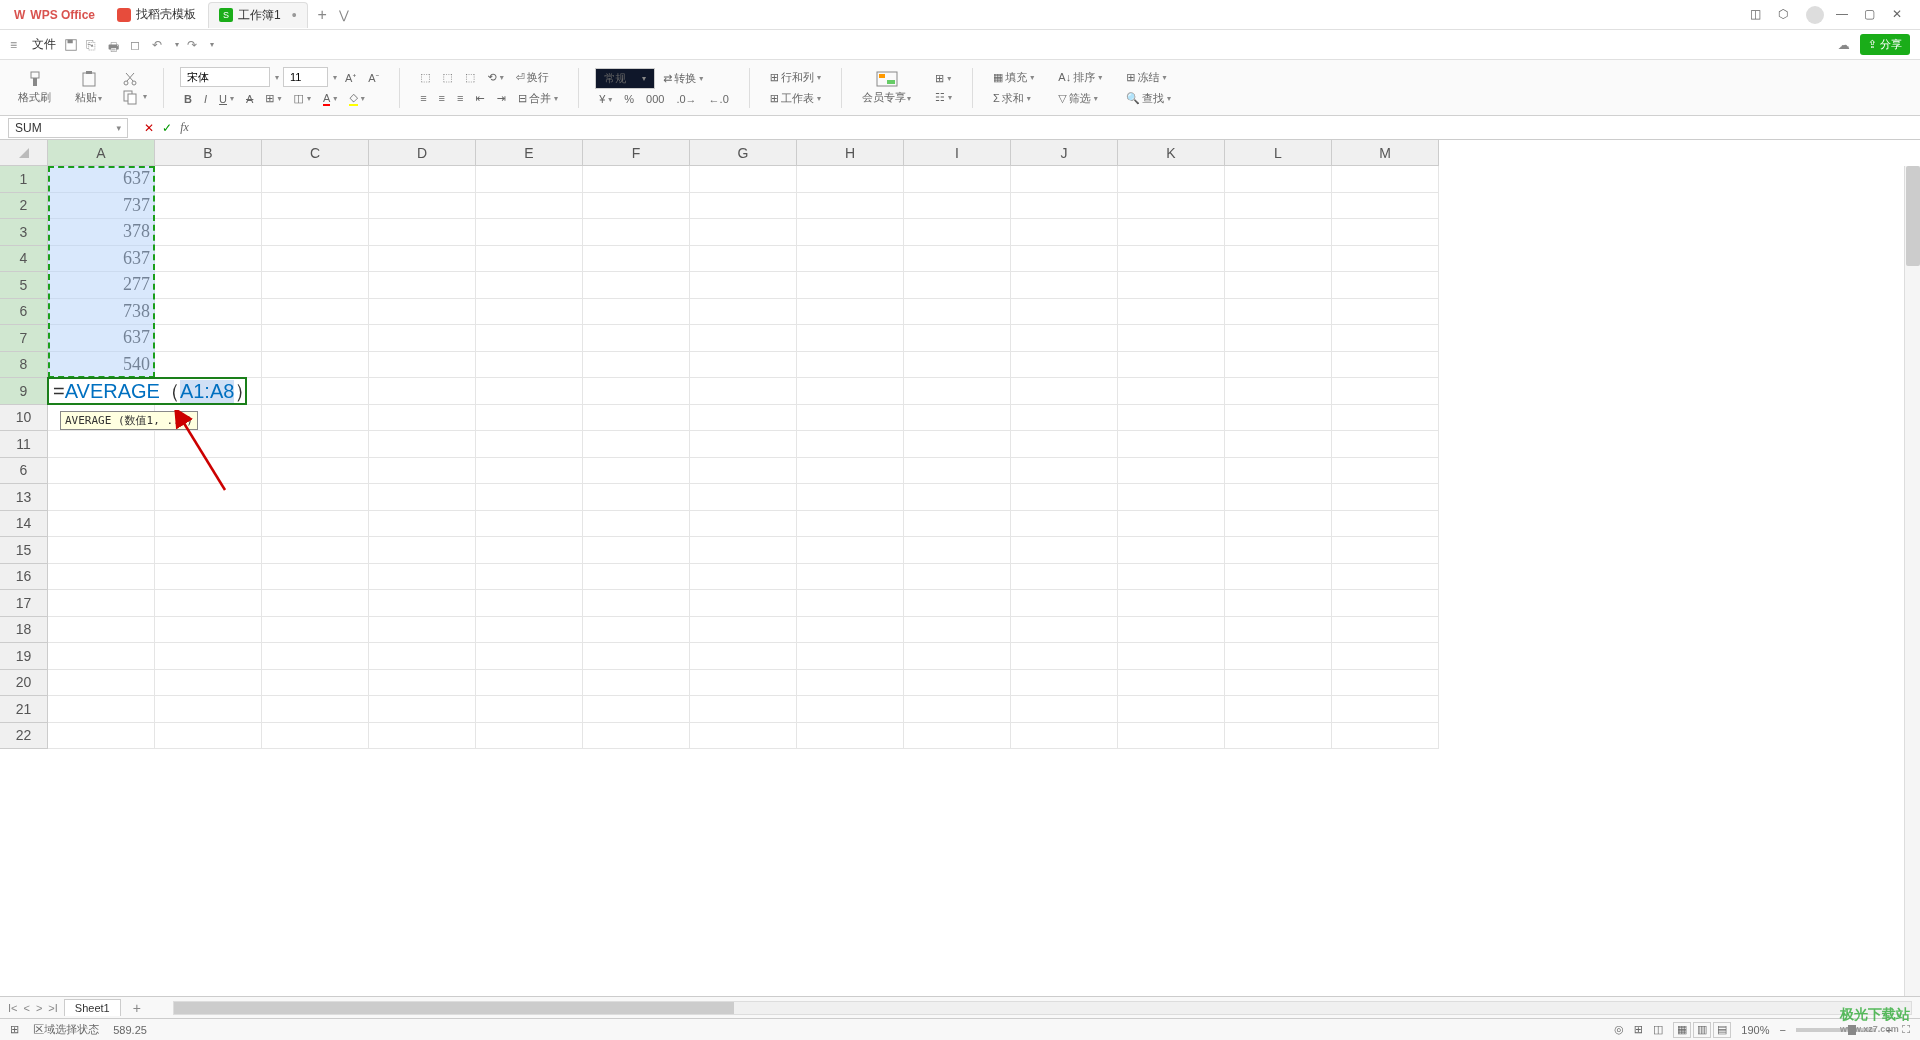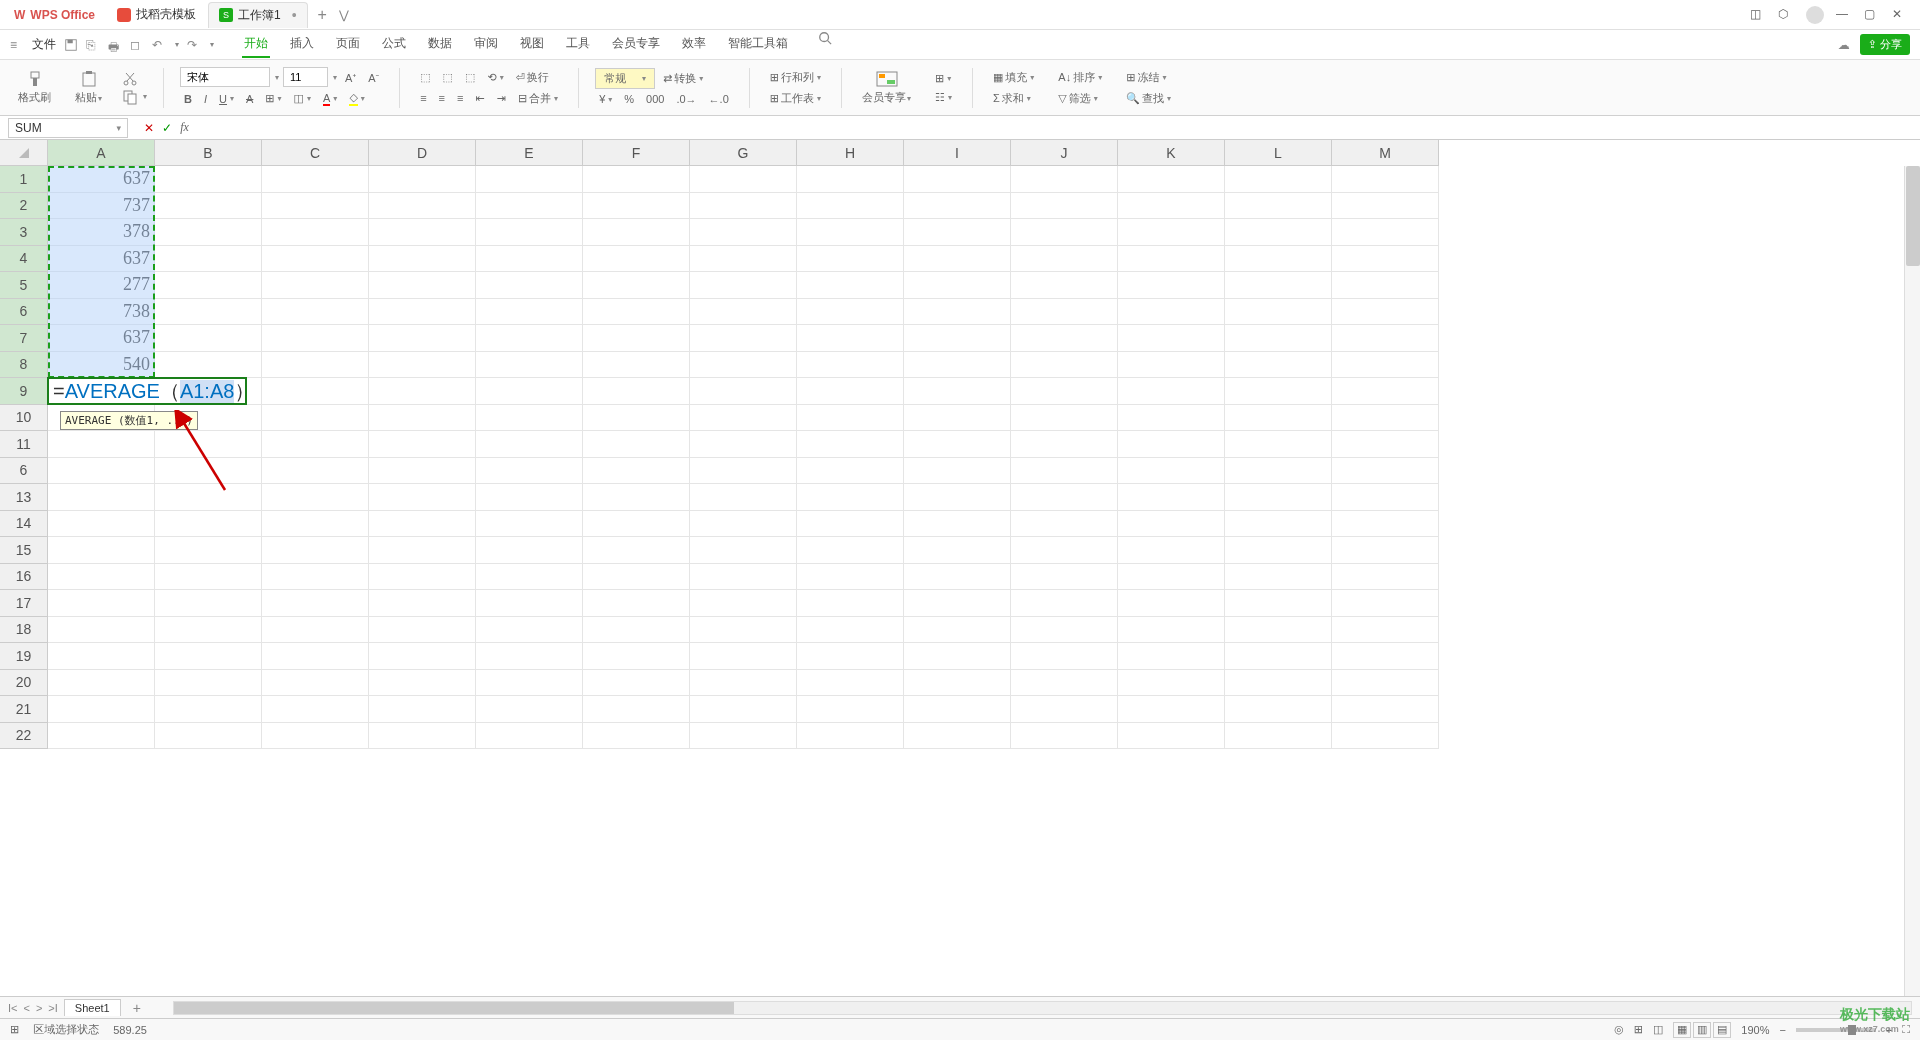--- a/index.html
+++ b/index.html
@@ -130,39 +130,20 @@
         </svg>
     </span>
     <span class="menu-icon">⎘</span>
     <span class="menu-icon">🖶</span>
     <span class="menu-icon">◻</span>
     <span class="menu-icon">↶</span>
     <span class="dd">▾</span>
     <span class="menu-icon">↷</span>
     <span class="dd">▾</span>
   </div>
-  <div class="menu-tabs">
-    <span class="menu-tab active">开始</span>
-    <span class="menu-tab">插入</span>
-    <span class="menu-tab">页面</span>
-    <span class="menu-tab">公式</span>
-    <span class="menu-tab">数据</span>
-    <span class="menu-tab">审阅</span>
-    <span class="menu-tab">视图</span>
-    <span class="menu-tab">工具</span>
-    <span class="menu-tab">会员专享</span>
-    <span class="menu-tab">效率</span>
-    <span class="menu-tab">智能工具箱</span>
-    <span class="menu-icon" style="margin-left:10px">
-      <svg width="14" height="14" viewBox="0 0 16 16">
-          <circle cx="7" cy="7" r="5" fill="none" stroke="#888" stroke-width="1.5"></circle>
-          <line x1="11" y1="11" x2="15" y2="15" stroke="#888" stroke-width="1.5"></line>
-        </svg>
-    </span>
-  </div>
   <div class="menu-right">
     <span class="menu-icon">☁</span>
     <div class="share-btn">
       <span>⇪</span>
       <span>分享</span>
     </div>
   </div>
 </div>
 
 <div class="ribbon">
@@ -261,21 +242,21 @@
       <span class="ribbon-btn">≡</span>
       <span class="ribbon-btn">≡</span>
       <span class="ribbon-btn">⇤</span>
       <span class="ribbon-btn">⇥</span>
       <span class="ribbon-btn">⊟ <span>合并</span><span class="dd">▾</span></span>
     </div>
   </div>
   <div class="ribbon-sep"></div>
   <div class="ribbon-group">
     <div class="ribbon-row">
-      <span class="ribbon-btn" style="border:1px solid #ccc;padding:2px 8px;width:60px;background:#fef9c3">
+      <span class="ribbon-btn" style="border:1px solid #ccc;padding:2px 8px;width:60px;background:#0f172a">
           <span>常规</span>
           <span class="dd" style="margin-left:auto">▾</span>
         </span>
       <span class="ribbon-btn">⇄ <span>转换</span><span class="dd">▾</span></span>
     </div>
     <div class="ribbon-row">
       <span class="ribbon-btn">¥<span class="dd">▾</span></span>
       <span class="ribbon-btn">%</span>
       <span class="ribbon-btn">000</span>
       <span class="ribbon-btn">.0→</span>

